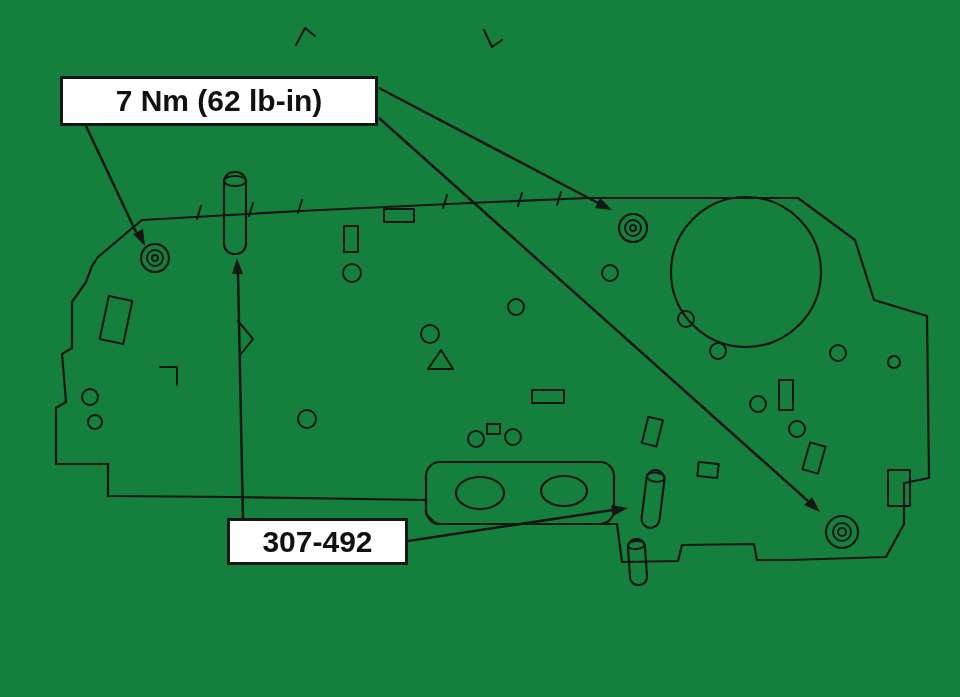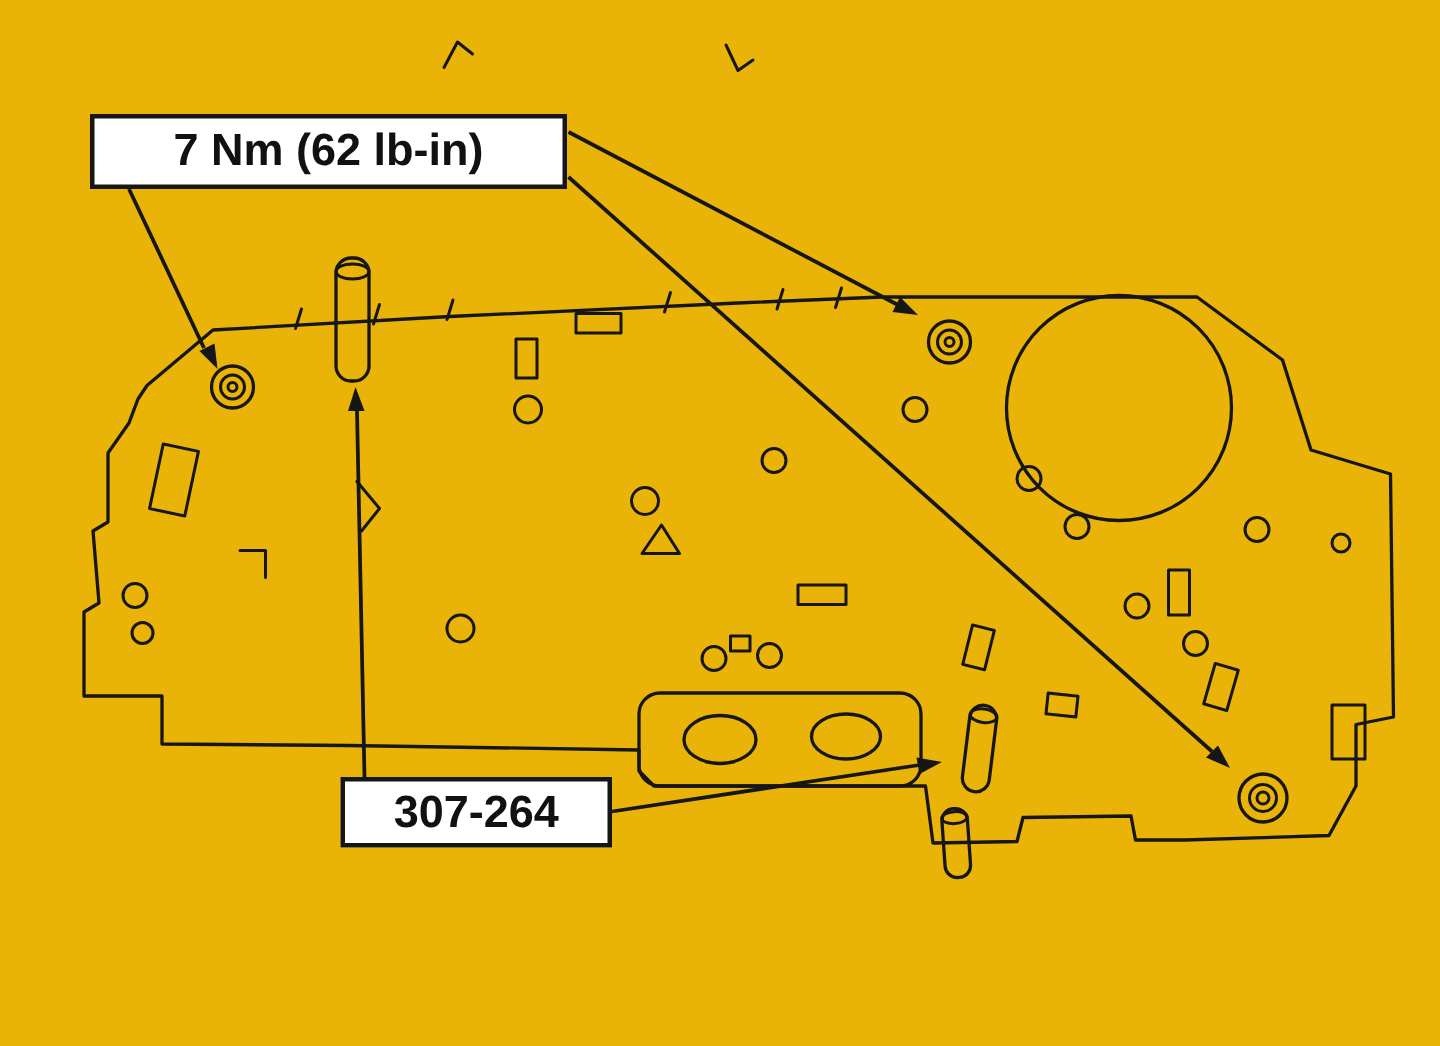--- a/index.html
+++ b/index.html
@@ -6,21 +6,21 @@
   html, body { margin: 0; padding: 0; }
   body {
     width: 960px; height: 697px;
     background: #ffffff;
     font-family: "Liberation Sans", sans-serif;
     color: #111111;
   }
   .stage {
     position: relative;
     width: 960px; height: 697px;
-    background: #eab308;
+    background: #15803d;
     overflow: hidden;
     padding-left: 28px;
   }
   svg.art { position: absolute; left: 0; top: 0; }
   svg.art .ln {
     stroke: #161616;
     stroke-width: 2.2;
     fill: none;
     stroke-linecap: round;
     stroke-linejoin: round;
@@ -166,17 +166,17 @@
       <line class="leader" x1="408" y1="541" x2="613" y2="510"></line>
       <polygon class="head" points="628,508 613,516 611,505"></polygon>
     </g>
   </svg>
 
   <div class="callout callout-torque">
     <span>7 Nm (62 lb-in)</span>
   </div>
 
   <div class="callout callout-part">
-    <span>307-264</span>
+    <span>307-492</span>
   </div>
 
 
 </div>
 
 </body></html>

